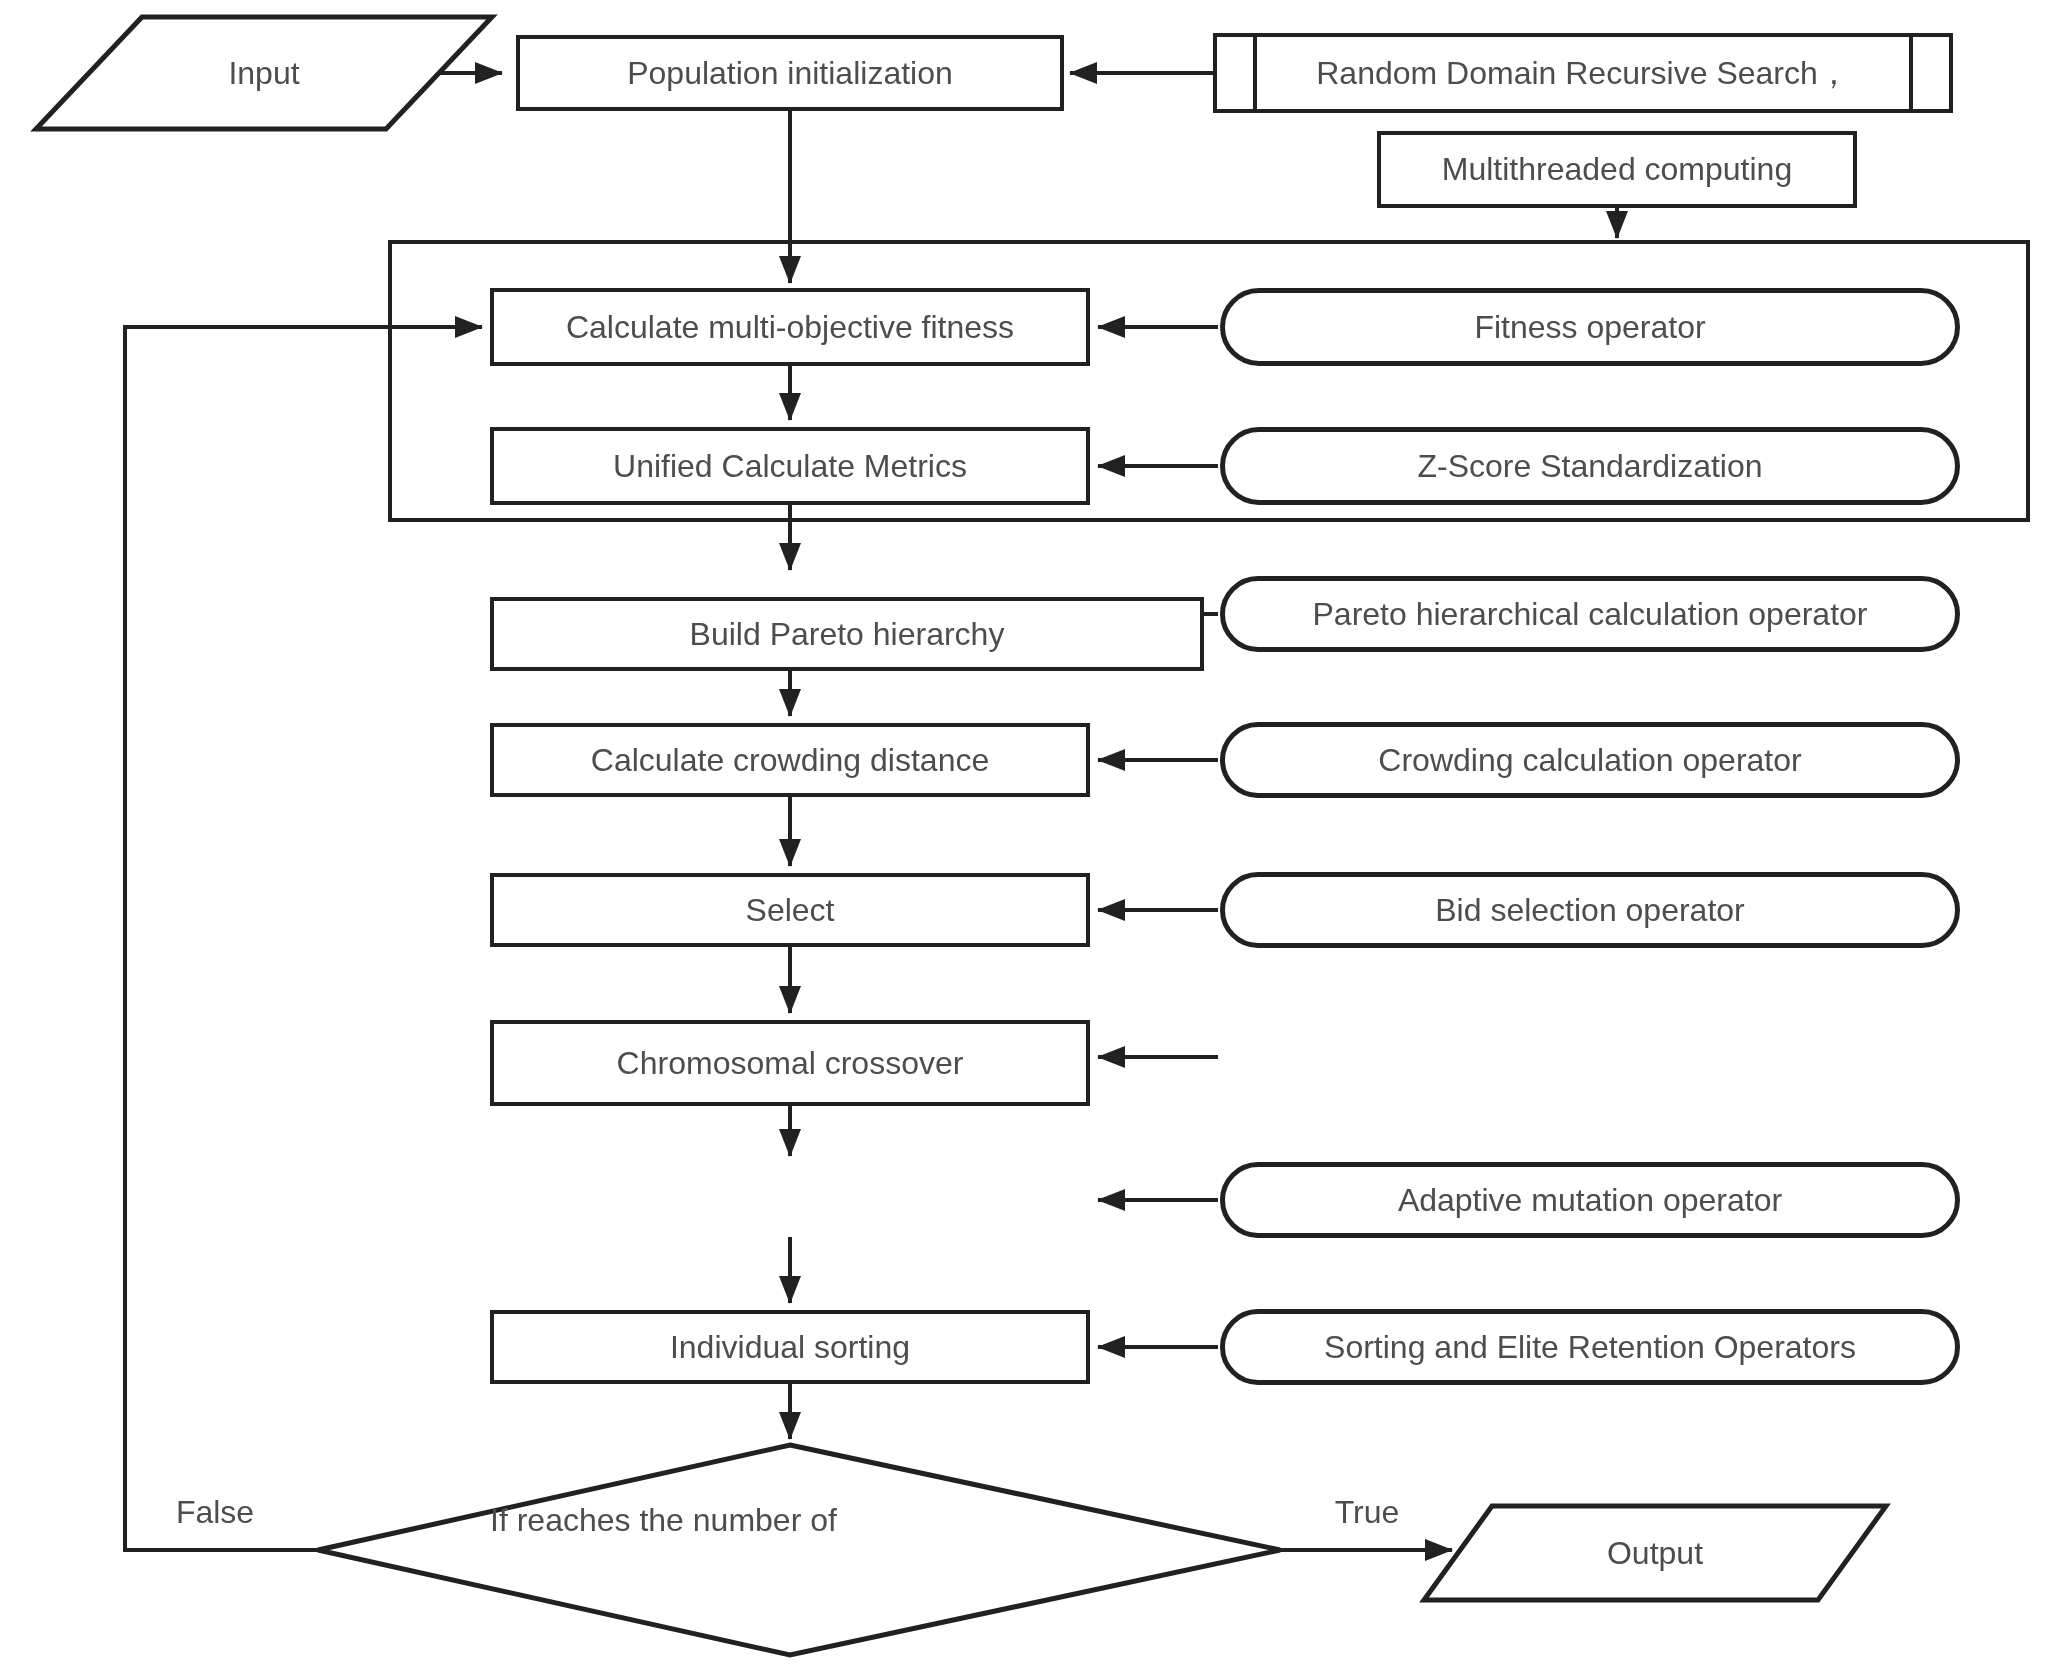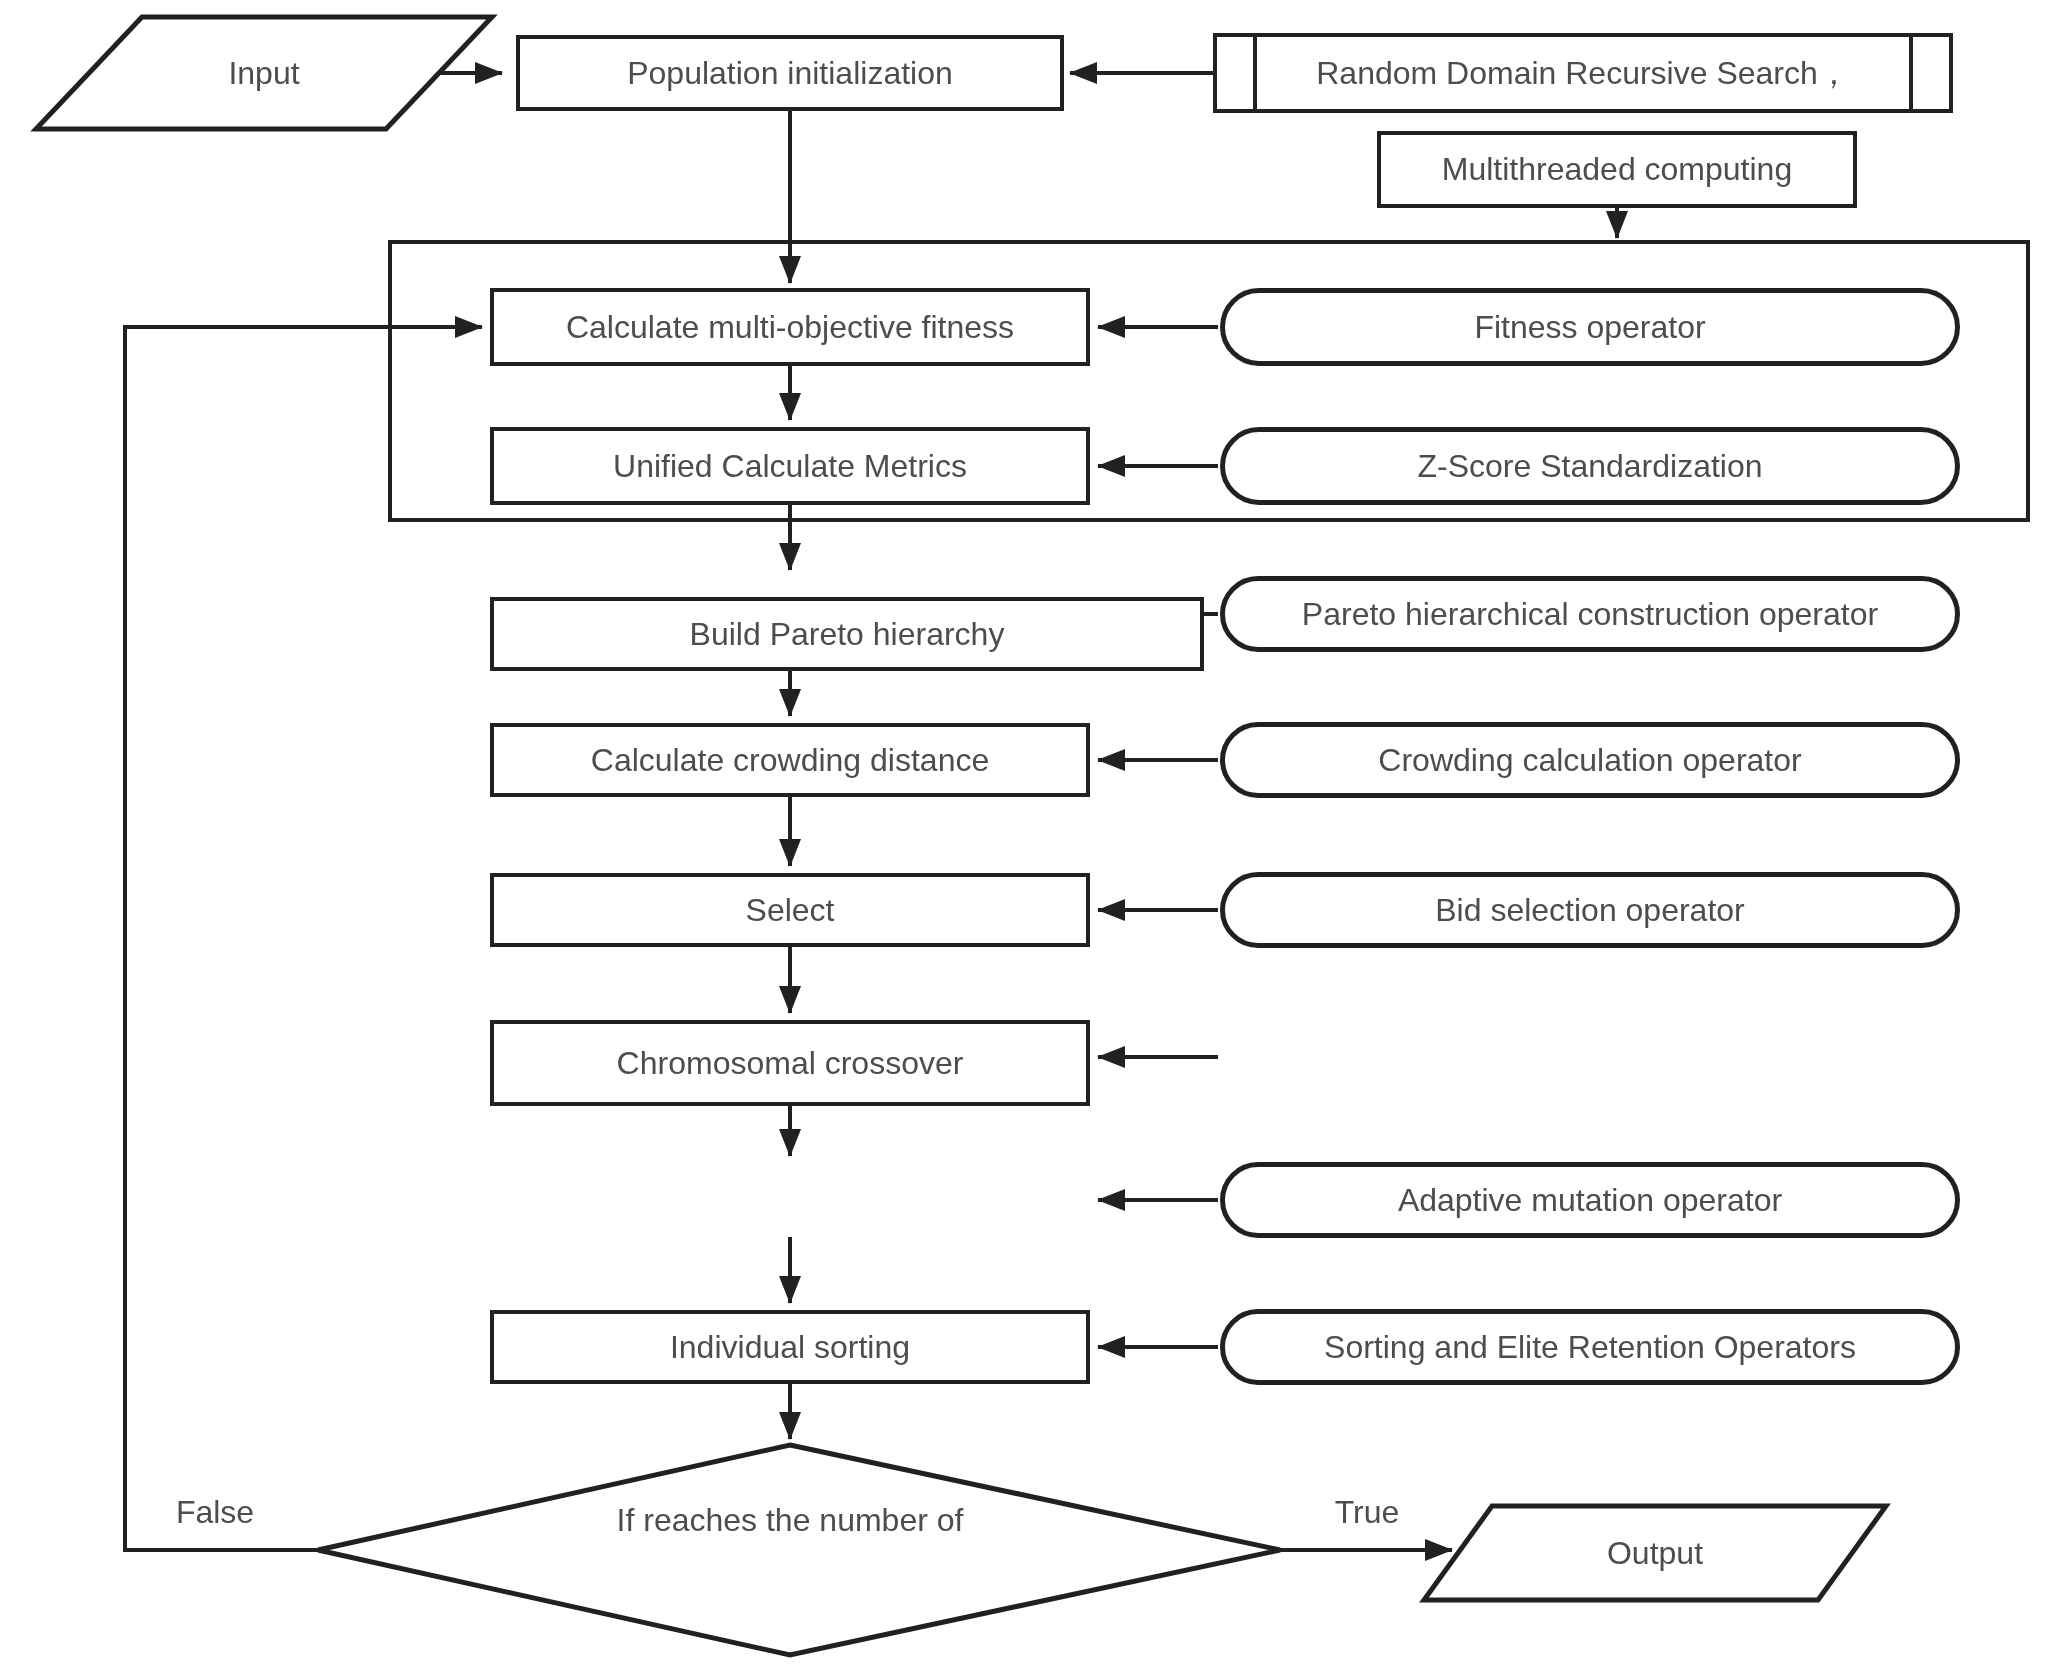--- a/index.html
+++ b/index.html
@@ -26,21 +26,21 @@
     text-align:center;box-sizing:border-box;
     background:#fff;font-size:32px;line-height:1.15;color:var(--text);
   }
   .proc{border:4px solid var(--line);}
   .stadium{border:5px solid var(--line);border-radius:42px;}
   .ghost{background:transparent;border:none;z-index:2;}
   .bar{position:absolute;top:-1px;bottom:-1px;width:4px;background:var(--line);}
   .bar.l{left:36px;}
   .bar.r{right:36px;}
   .lbl{position:absolute;z-index:2;font-size:32px;text-align:center;}
-  .dtext{position:absolute;z-index:2;font-size:32px;text-align:center;line-height:1.6;}
+  .dtext{position:absolute;z-index:2;font-size:32px;text-align:left;line-height:1.6;}
 </style>
 </head>
 <body>
 
 <div class="stage">
 
   <svg class="wires" width="2052" height="1672" viewBox="0 0 2052 1672">
     <defs>
       <marker id="arr" markerUnits="userSpaceOnUse" markerWidth="30" markerHeight="24" refX="27" refY="11" orient="auto">
         <path d="M0,0 L28,11 L0,22 Z" fill="#212121"></path>
@@ -92,21 +92,21 @@
 
   <div class="node proc" style="left:1377px;top:131px;width:480px;height:77px;">Multithreaded computing</div>
 
   <div class="node proc" style="left:490px;top:288px;width:600px;height:78px;">Calculate multi-objective fitness</div>
   <div class="node stadium" style="left:1220px;top:288px;width:740px;height:78px;">Fitness operator</div>
 
   <div class="node proc" style="left:490px;top:427px;width:600px;height:78px;">Unified Calculate Metrics</div>
   <div class="node stadium" style="left:1220px;top:427px;width:740px;height:78px;">Z-Score Standardization</div>
 
   <div class="node proc" style="left:490px;top:577px;width:714px;height:74px;margin-top:20px;">Build Pareto hierarchy</div>
-  <div class="node stadium" style="left:1220px;top:576px;width:740px;height:76px;">Pareto hierarchical construction operator</div>
+  <div class="node stadium" style="left:1220px;top:576px;width:740px;height:76px;">Pareto hierarchical calculation operator</div>
 
   <div class="node proc" style="left:490px;top:723px;width:600px;height:74px;">Calculate crowding distance</div>
   <div class="node stadium" style="left:1220px;top:722px;width:740px;height:76px;">Crowding calculation operator</div>
 
   <div class="node proc" style="left:490px;top:873px;width:600px;height:74px;">Select</div>
   <div class="node stadium" style="left:1220px;top:872px;width:740px;height:76px;">Bid selection operator</div>
 
   <div class="node proc" style="left:490px;top:1020px;width:600px;height:86px;">Chromosomal crossover</div>
 
   <div class="node stadium" style="left:1220px;top:1162px;width:740px;height:76px;">Adaptive mutation operator</div>

